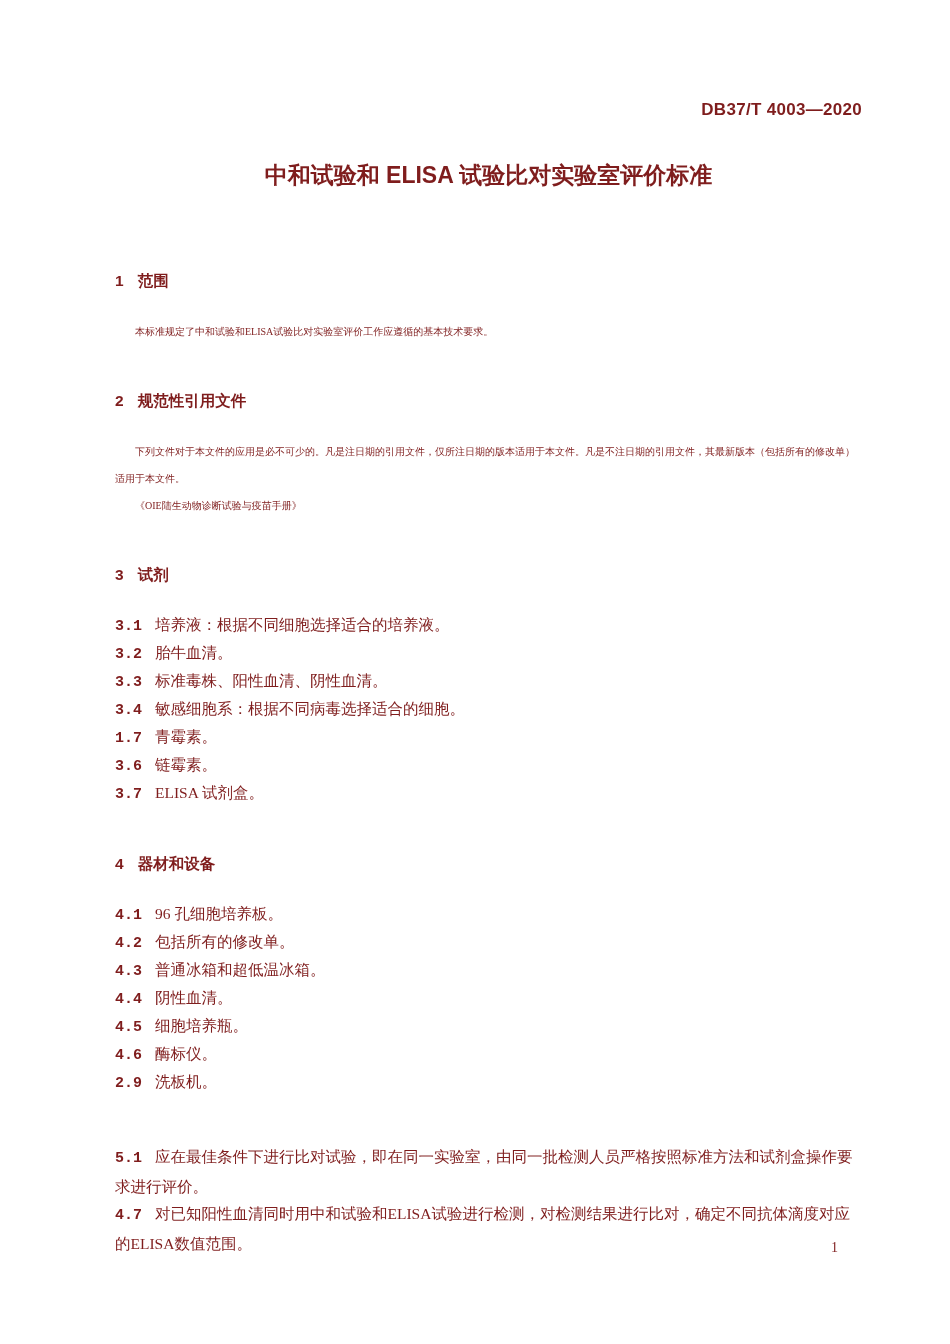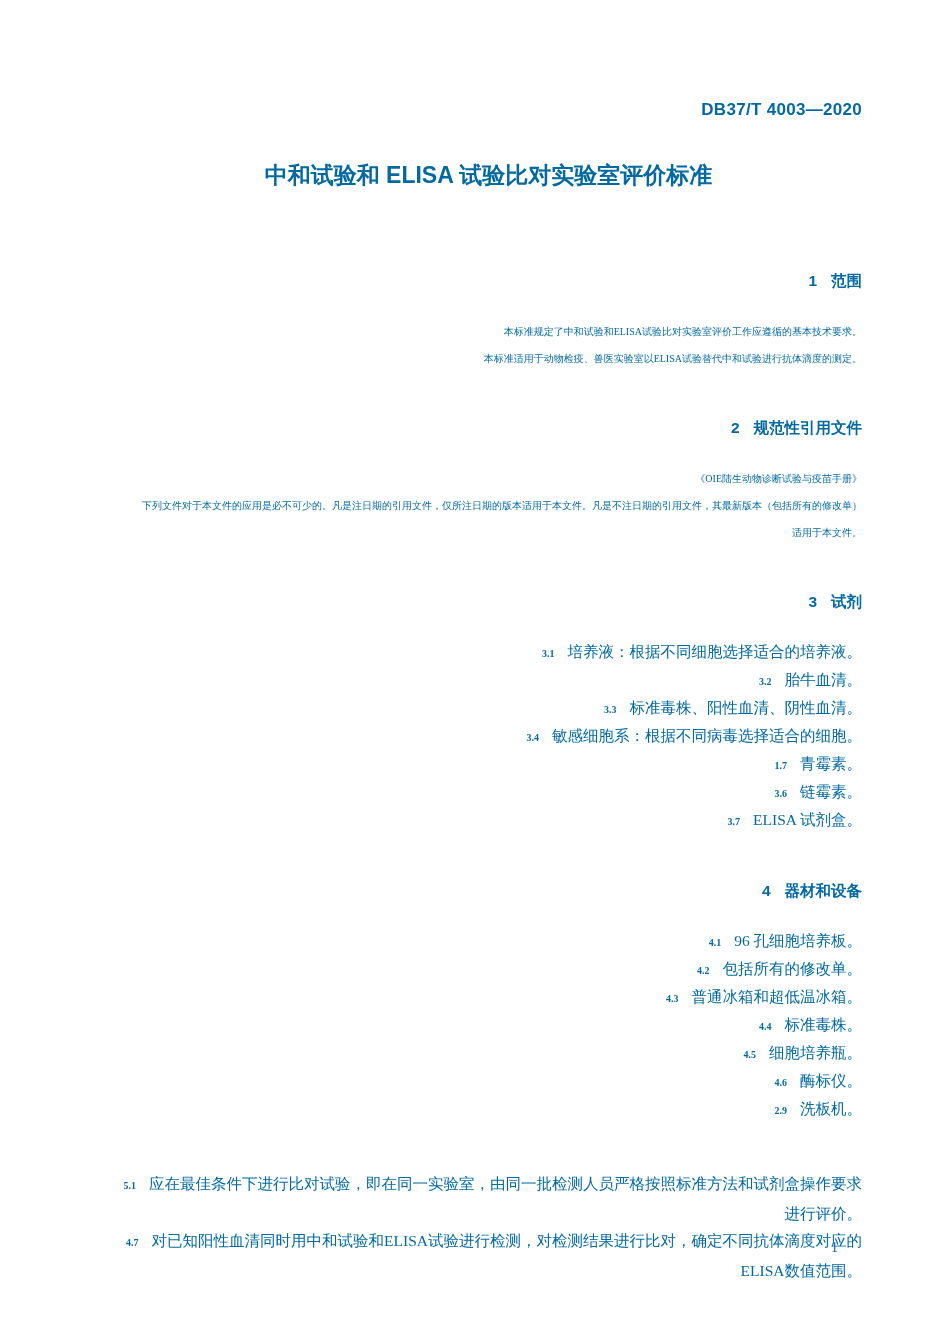--- a/index.html
+++ b/index.html
@@ -1,21 +1,21 @@
 <!DOCTYPE html>
 <html><head>
 <meta charset="utf-8">
 <style>
   html, body { margin: 0; padding: 0; background: #ffffff; }
   .page {
     width: 950px;
     height: 1344px;
     background: #ffffff;
     position: relative;
-    color: #0369a1;
+    color: #7f1d1d;
     overflow: hidden;
     font-family: "Liberation Serif", serif;
   }
   .content { padding: 100px 88px 0 115px; }
 
   .doc-code {
     display: block;
     text-align: right;
     font-family: "Liberation Sans", sans-serif;
     font-weight: bold;
@@ -24,21 +24,21 @@
   }
 
   .title {
     margin: 40px 0 0 0;
     text-align: center;
     font-family: "Liberation Sans", sans-serif;
     font-weight: bold;
     font-size: 23px;
   }
 
-  .sec { margin-top: 46px; text-align: right; }
+  .sec { margin-top: 46px; }
   .sec-first { margin-top: 80px; }
 
   .sec-heading {
     margin: 0 0 26px 0;
     font-family: "Liberation Sans", sans-serif;
     font-weight: bold;
     font-size: 15.5px;
   }
   .sec-num { margin-right: 14px; }
 
@@ -50,23 +50,23 @@
   }
   .indent { text-indent: 2em; }
 
   .item {
     margin: 0;
     font-family: "Liberation Serif", serif;
     font-size: 15.5px;
     line-height: 26px;
   }
   .item-num {
-    font-family: Liberation Serif, serif;
+    font-family: Liberation Mono, monospace;
     font-weight: bold;
-    font-size: 10px;
+    font-size: 15px;
     margin-right: 13px;
     margin-top: 48px;
   }
   .sec-items-loose .item { line-height: 27.5px; }
 
   .page-num {
     position: absolute;
     right: 112px;
     bottom: 88px;
     font-family: "Liberation Serif", serif;
@@ -83,29 +83,28 @@
       <span class="doc-code">DB37/T 4003—2020</span>
     </div>
 
     <h1 class="title">中和试验和 ELISA 试验比对实验室评价标准</h1>
 
     <section class="sec sec-first">
       <h2 class="sec-heading">
         <span class="sec-num">1</span><span class="sec-title">范围</span>
       </h2>
       <p class="para indent">本标准规定了中和试验和ELISA试验比对实验室评价工作应遵循的基本技术要求。</p>
-      <p class="para indent">本标准适用于动物检疫、兽医实验室以ELISA试验替代中和试验进行抗体滴度的测定。</p>
     </section>
 
     <section class="sec">
       <h2 class="sec-heading">
         <span class="sec-num">2</span><span class="sec-title">规范性引用文件</span>
       </h2>
+      <p class="para indent">下列文件对于本文件的应用是必不可少的。凡是注日期的引用文件，仅所注日期的版本适用于本文件。凡是不注日期的引用文件，其最新版本（包括所有的修改单）适用于本文件。</p>
       <p class="para indent">《OIE陆生动物诊断试验与疫苗手册》</p>
-      <p class="para indent">下列文件对于本文件的应用是必不可少的。凡是注日期的引用文件，仅所注日期的版本适用于本文件。凡是不注日期的引用文件，其最新版本（包括所有的修改单）适用于本文件。</p>
     </section>
 
     <section class="sec">
       <h2 class="sec-heading">
         <span class="sec-num">3</span><span class="sec-title">试剂</span>
       </h2>
       <p class="item"><span class="item-num">3.1</span><span class="item-text">培养液：根据不同细胞选择适合的培养液。</span></p>
       <p class="item"><span class="item-num">3.2</span><span class="item-text">胎牛血清。</span></p>
       <p class="item"><span class="item-num">3.3</span><span class="item-text">标准毒株、阳性血清、阴性血清。</span></p>
       <p class="item"><span class="item-num">3.4</span><span class="item-text">敏感细胞系：根据不同病毒选择适合的细胞。</span></p>
@@ -114,21 +113,21 @@
       <p class="item"><span class="item-num">3.7</span><span class="item-text">ELISA 试剂盒。</span></p>
     </section>
 
     <section class="sec">
       <h2 class="sec-heading">
         <span class="sec-num">4</span><span class="sec-title">器材和设备</span>
       </h2>
       <p class="item"><span class="item-num">4.1</span><span class="item-text">96 孔细胞培养板。</span></p>
       <p class="item"><span class="item-num">4.2</span><span class="item-text">包括所有的修改单。</span></p>
       <p class="item"><span class="item-num">4.3</span><span class="item-text">普通冰箱和超低温冰箱。</span></p>
-      <p class="item"><span class="item-num">4.4</span><span class="item-text">标准毒株。</span></p>
+      <p class="item"><span class="item-num">4.4</span><span class="item-text">阴性血清。</span></p>
       <p class="item"><span class="item-num">4.5</span><span class="item-text">细胞培养瓶。</span></p>
       <p class="item"><span class="item-num">4.6</span><span class="item-text">酶标仪。</span></p>
       <p class="item"><span class="item-num">2.9</span><span class="item-text">洗板机。</span></p>
     </section>
 
     <section class="sec sec-items-loose">
       <p class="item"><span class="item-num">5.1</span><span class="item-text">应在最佳条件下进行比对试验，即在同一实验室，由同一批检测人员严格按照标准方法和试剂盒操作要求进行评价。</span></p>
       <p class="item"><span class="item-num">4.7</span><span class="item-text">对已知阳性血清同时用中和试验和ELISA试验进行检测，对检测结果进行比对，确定不同抗体滴度对应的ELISA数值范围。</span></p>
     </section>
 

